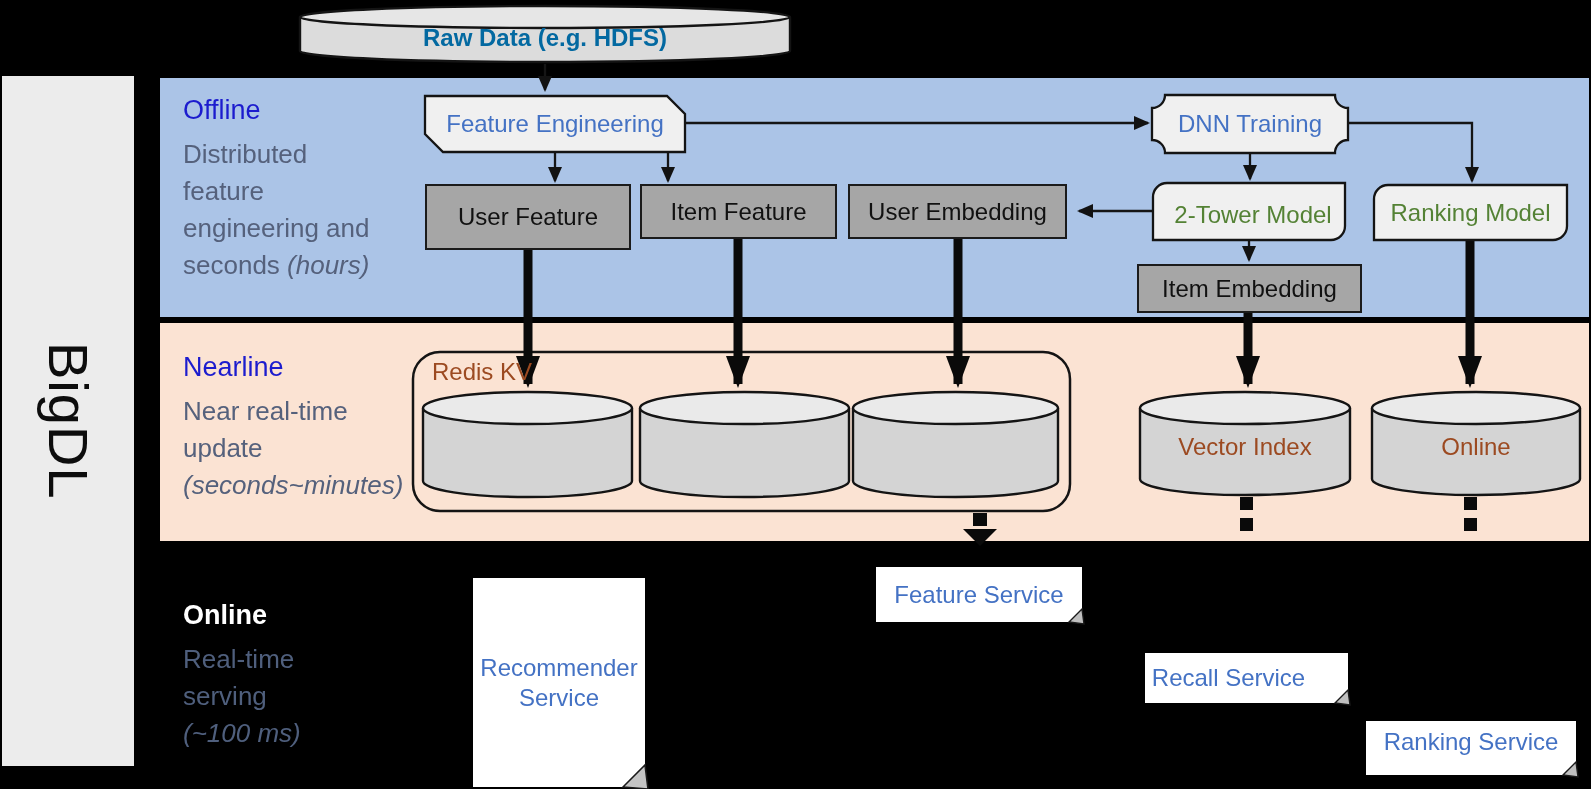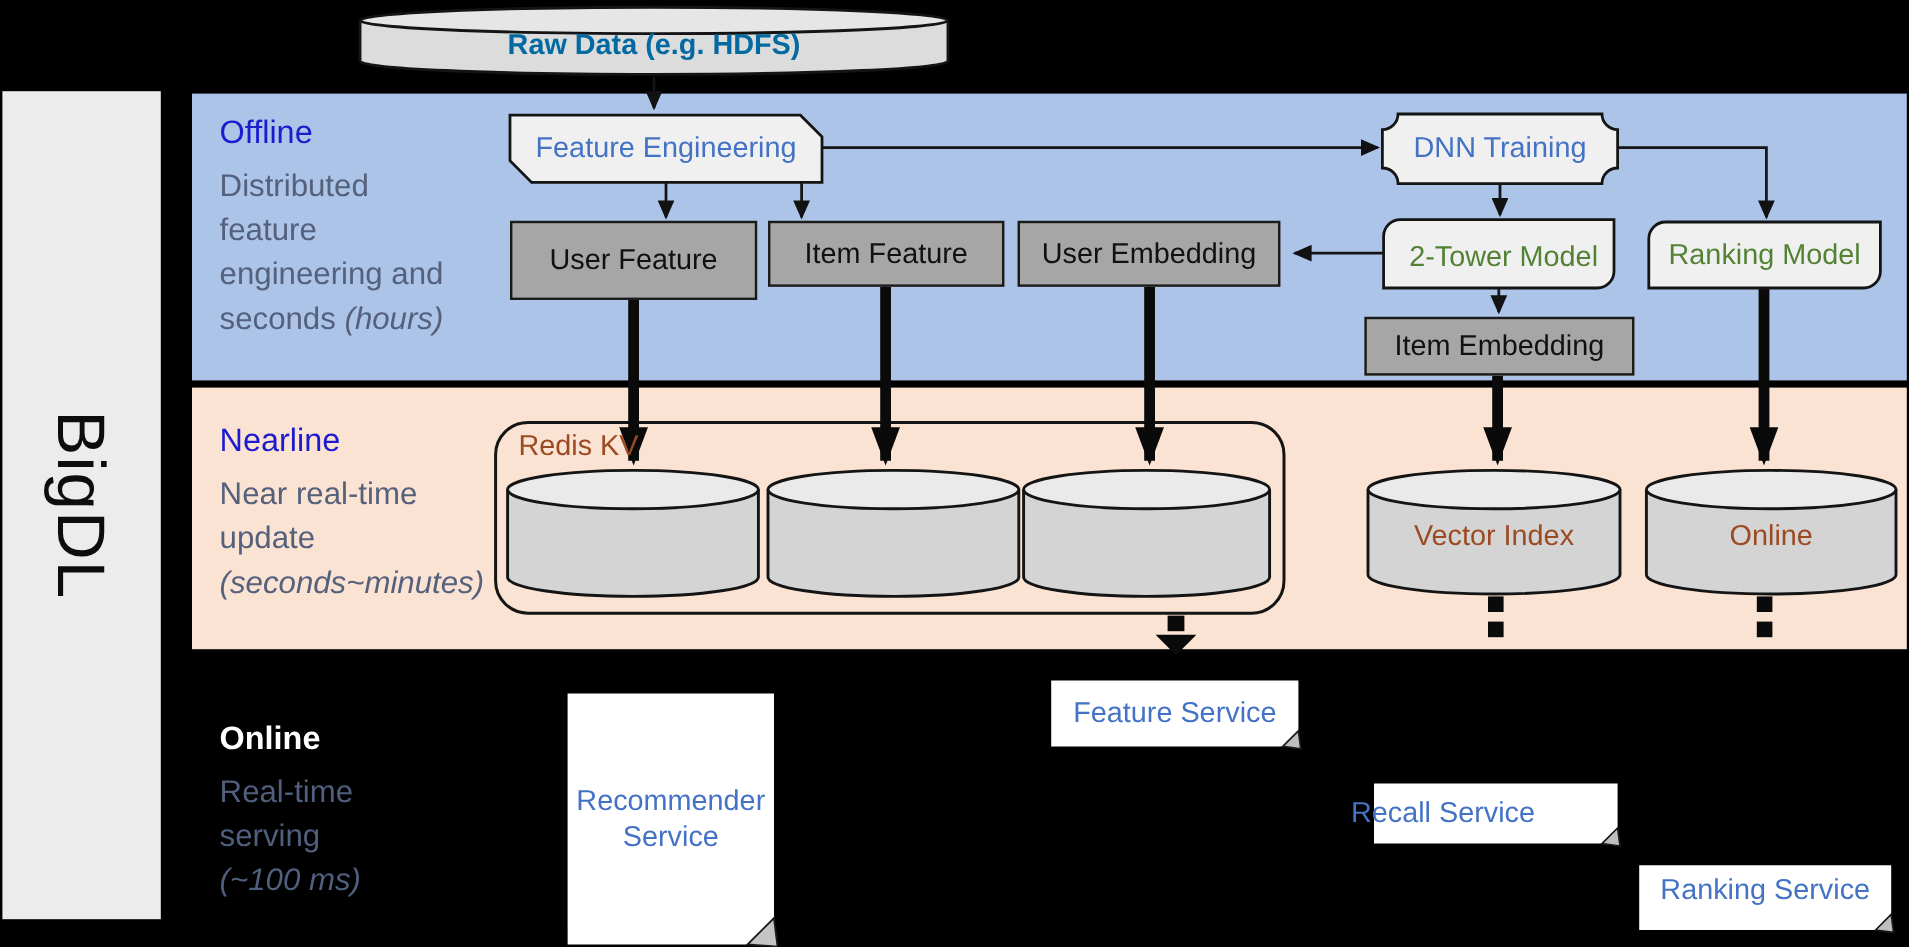--- a/index.html
+++ b/index.html
@@ -43,21 +43,21 @@
   #lbl-raw-data        { left:300px; top:20px;  width:490px; height:36px; }
   #lbl-feature-eng     { left:425px; top:96px;  width:260px; height:56px; }
   #lbl-dnn-training    { left:1152px; top:95px; width:196px; height:58px; }
   #lbl-two-tower       { left:1153px; top:186px; width:200px; height:57px; }
   #lbl-ranking-model   { left:1374px; top:185px; width:193px; height:55px; }
   #lbl-redis-kv        { left:432px; top:357px; width:140px; height:30px; justify-content:flex-start; }
   #lbl-vector-index    { left:1140px; top:424px; width:210px; height:46px; }
   #lbl-models          { left:1372px; top:424px; width:208px; height:46px; }
   #lbl-feature-service { left:876px;  top:567px; width:206px; height:55px; }
   #lbl-recommender     { left:473px;  top:578px; width:172px; height:209px; flex-direction:column; }
-  #lbl-recall-service  { left:1119px; top:653px; width:167px; height:50px; }
+  #lbl-recall-service  { left:1145px; top:653px; width:167px; height:50px; }
   #lbl-ranking-service { left:1366px; top:715px; width:210px; height:54px; }
   
   .gbox {
     position:absolute; box-sizing:border-box; background:#A6A6A6;
     border:2.5px solid #1b1b1b; color:#111; font-size:24px;
     display:flex; align-items:center; justify-content:center;
   }
   #box-user-feature   { left:425px;  top:184px; width:206px; height:66px; }
   #box-item-feature   { left:640px;  top:184px; width:197px; height:55px; }
   #box-user-embedding { left:848px;  top:184px; width:219px; height:55px; }

